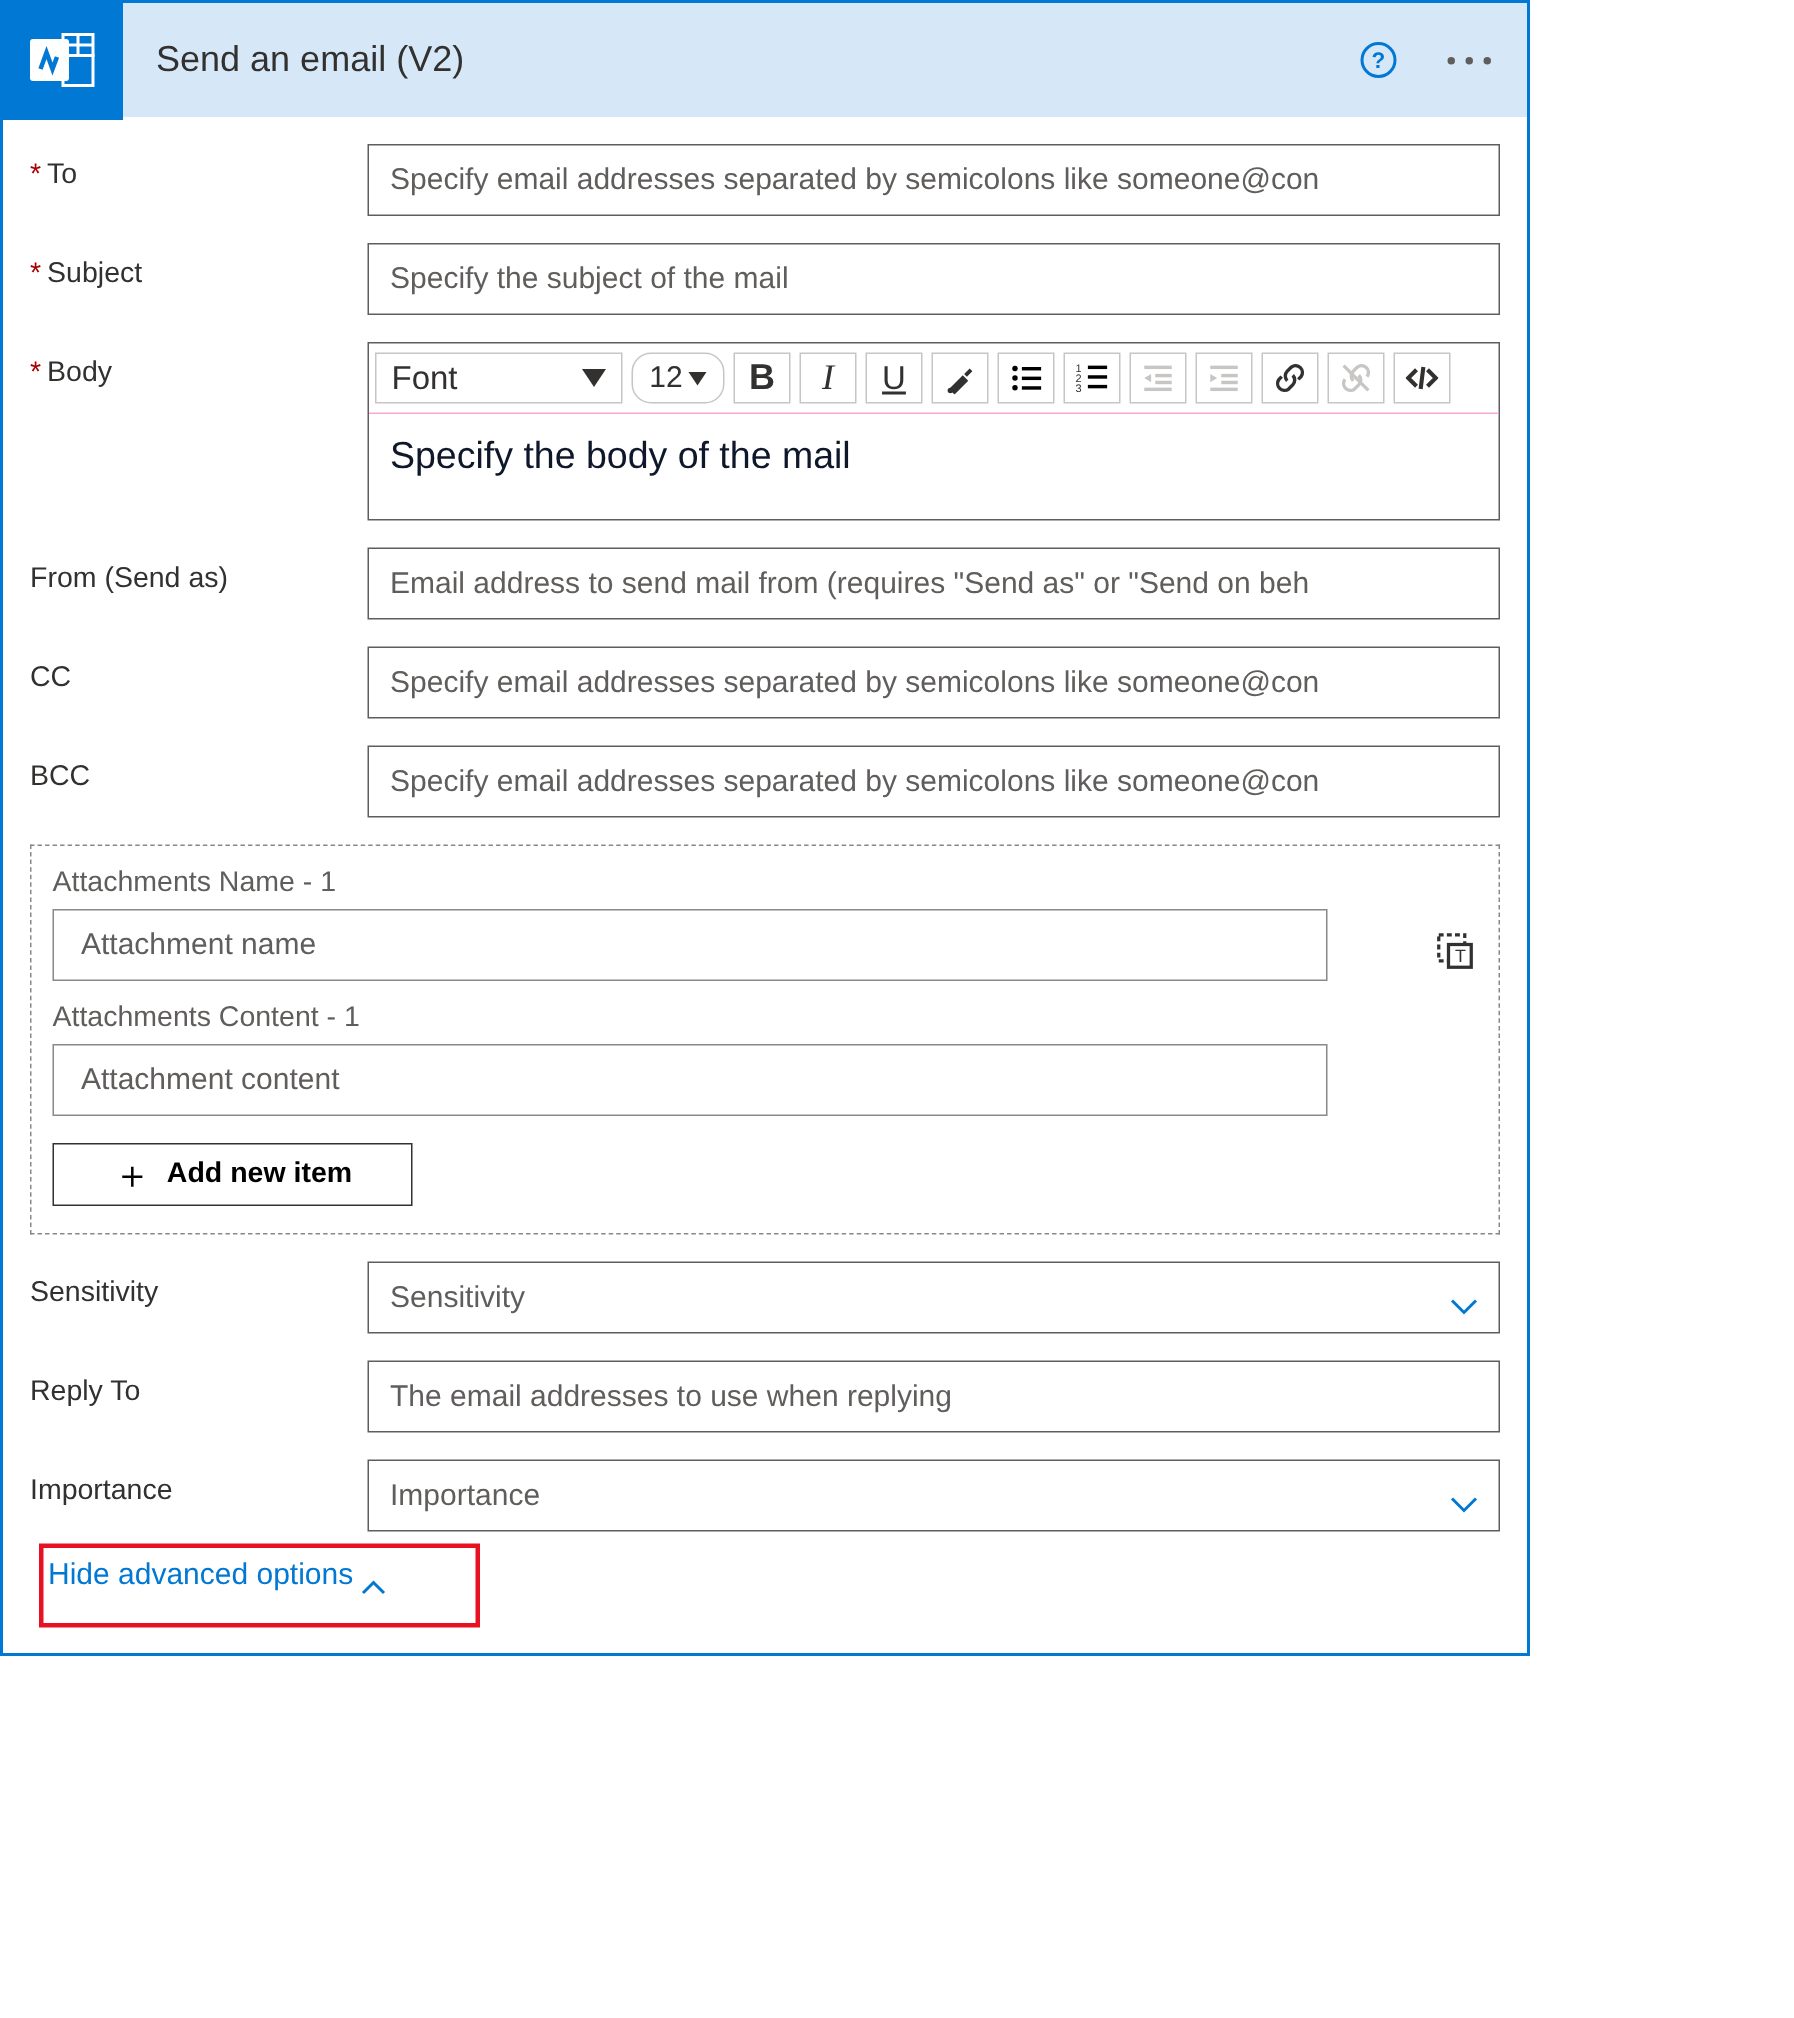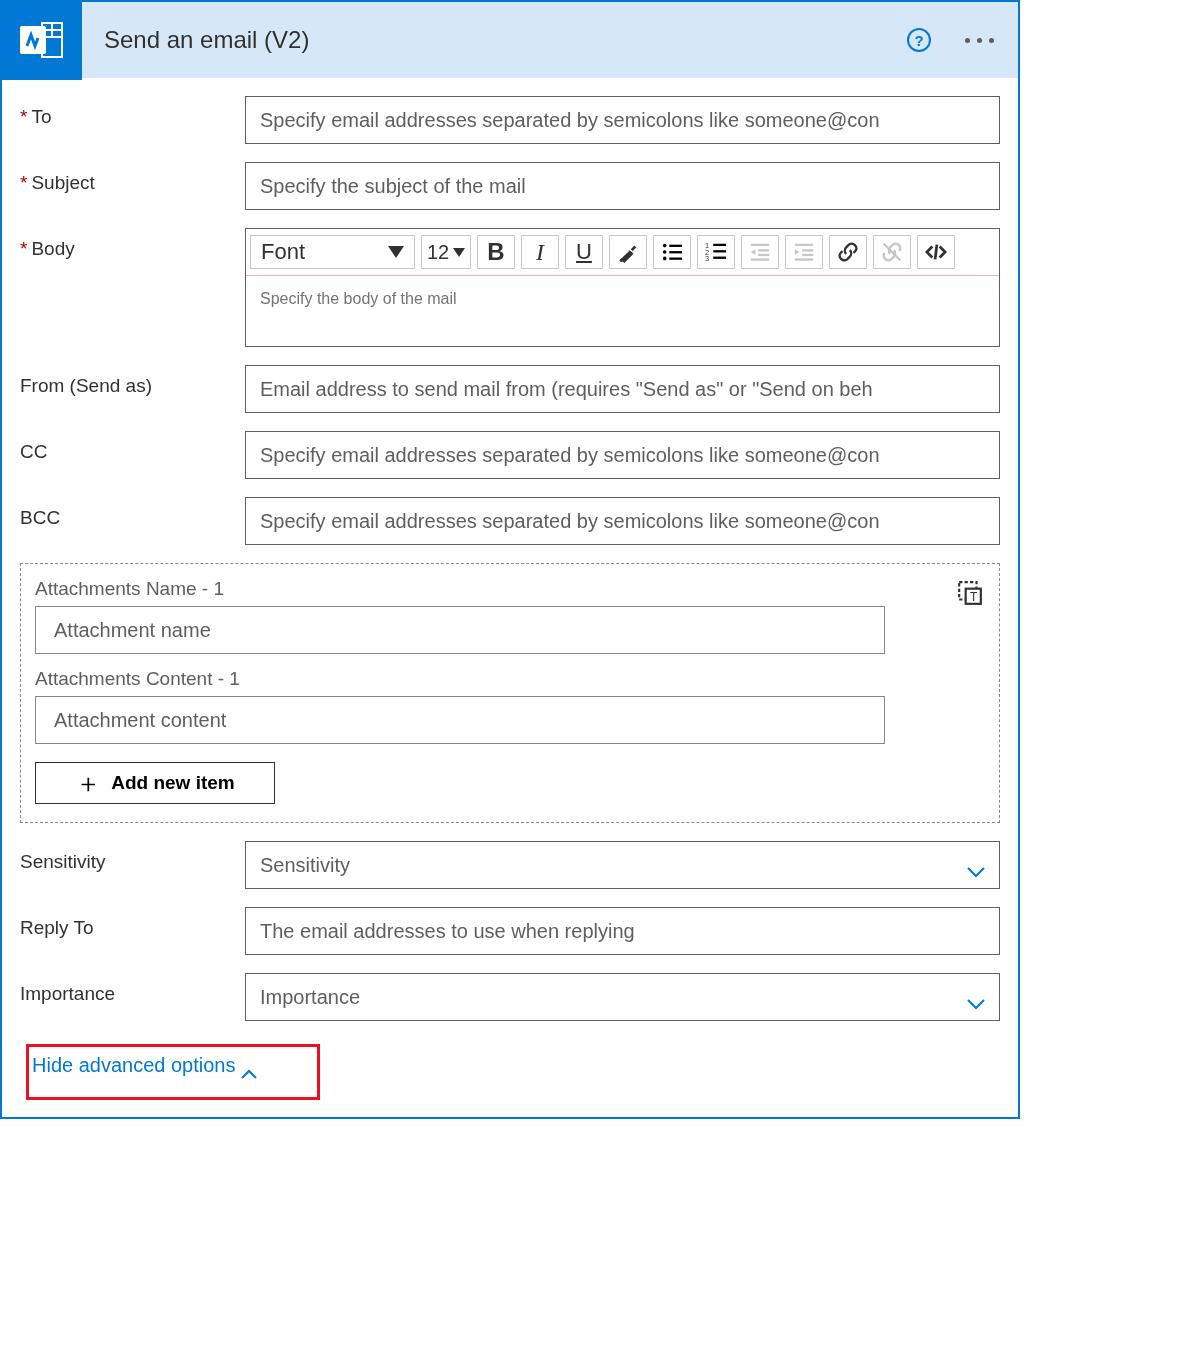--- a/index.html
+++ b/index.html
@@ -128,53 +128,54 @@
     margin-right: 4px;
   }
   .tb-font { 
     width: 165px; 
     padding: 0 10px; 
     font-size: 22px;
     display:flex; align-items:center; justify-content:space-between;
     cursor: pointer;
   }
   .tb-size {
-    width: 50px; padding: 0 6px; font-size: 20px;
+    width: 62px; padding: 0 6px; font-size: 20px;
     display:flex; justify-content:center; gap:4px;
     cursor: pointer;
+    border-radius: 13px;
   }
   .tb-btn {
     width: 38px; height: 34px;
     border: 1px solid #c8c6c4;
     display: flex; align-items: center; justify-content: center;
     margin-right: 4px;
     cursor: pointer;
     color: #323130;
   }
   .tb-btn.disabled { color: #c8c6c4; cursor: default; }
   .tb-btn svg { width: 22px; height: 22px; }
   .tb-caret {
     width:0; height:0; border-left:8px solid transparent; border-right:8px solid transparent; border-top:12px solid #323130;
   }
   .editor-body {
     min-height: 70px;
     padding: 14px 14px;
-    font-size: 16px;
-    color: #737373;
+    font-size: 25px;
+    color: #0f172a;
   }
 
   
   .attachments-box {
     border: 1px dashed #8a8886;
     margin: 0 0 18px 0;
     padding: 14px 14px 18px 14px;
     position: relative;
   }
   .att-top {
-    display:flex; align-items:flex-start; justify-content:space-between;
+    display:flex; align-items:flex-end; justify-content:space-between;
   }
   .att-label {
     font-size: 19px; color: #605e5c; margin-bottom: 6px;
   }
   .att-input {
     width: 850px;
     height: 48px;
     border:1px solid #8a8886;
     font-size:20px;
     padding:0 18px;
@@ -396,21 +397,21 @@
           </span>
         </div>
       </div>
     </div>
 
     <div class="row">
       <div class="label-col">Reply To</div>
       <div class="input-col"><input class="text-input" placeholder="The email addresses to use when replying" style=""></div>
     </div>
 
-    <div class="row" style="margin-bottom:19px">
+    <div class="row" style="margin-bottom:4px">
       <div class="label-col">Importance</div>
       <div class="input-col">
         <div class="select-input">
           <span class="select-placeholder">Importance</span>
           <span class="chevron-down">
             <svg viewBox="0 0 18 11" fill="none" stroke="#0078d4" stroke-width="2">
                 <path d="M1 1 L9 9 L17 1"></path>
               </svg>
           </span>
         </div>

